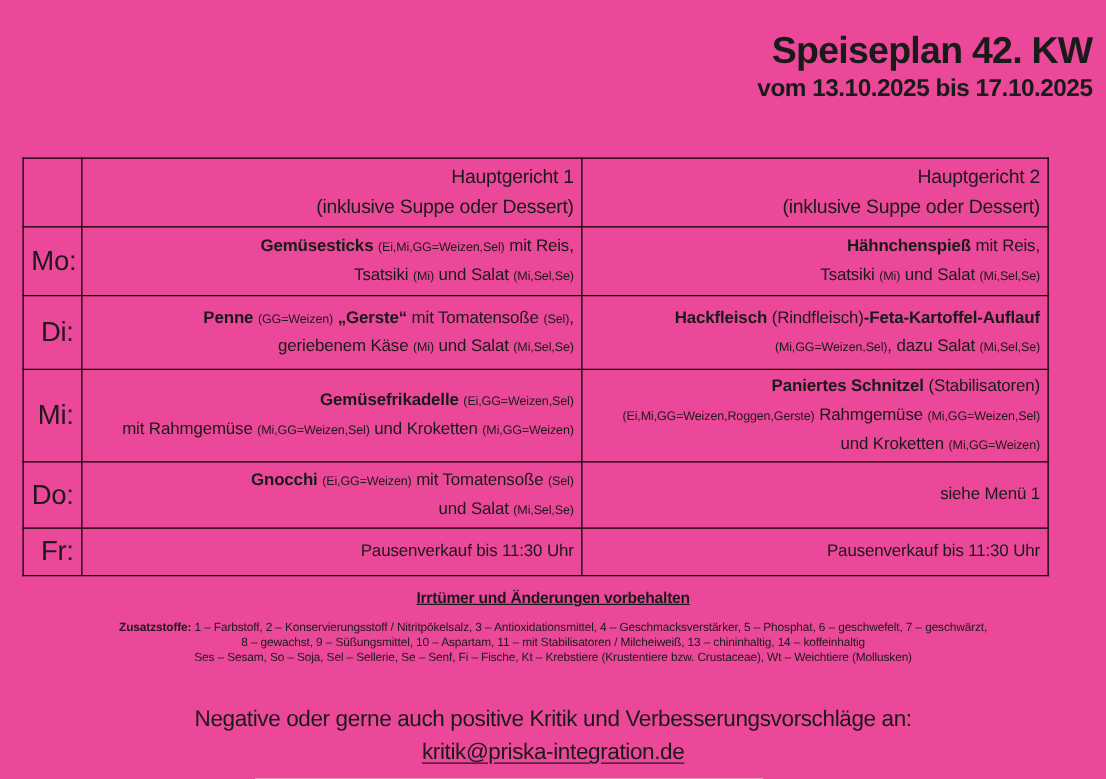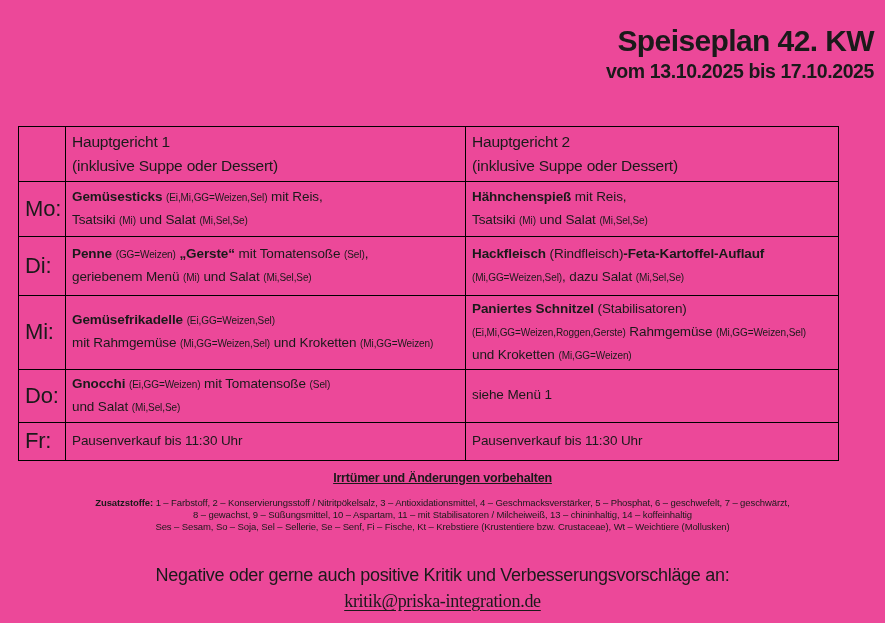--- a/index.html
+++ b/index.html
@@ -42,21 +42,21 @@
     position: absolute;
     left: 18px;
     top: 126px;
     width: 820px;
     border-collapse: collapse;
     table-layout: fixed;
   }
   table.mealplan td {
     border: 1.5px solid #000000;
     vertical-align: middle;
-    text-align: left;
+    text-align: right;
     padding: 2px 6px;
   }
   .col-day   { width: 47px; }
   .col-menu1 { width: 400px; }
   .col-menu2 { width: 373px; }
 
   .row-header { height: 55px; }
   .row-mo { height: 55px; }
   .row-di { height: 59px; }
   .row-mi { height: 71px; }
@@ -111,21 +111,20 @@
     width: 100%;
     text-align: center;
     font-size: 18px;
     line-height: 26px;
     letter-spacing: -0.3px;
   }
   .contact a {
     color: #1a1a1a;
     text-decoration: underline;
     text-underline-offset: 3px;
-    font-family: Liberation Serif, serif;
   }
 </style>
 </head>
 <body>
 
 <div class="page">
 
   <div class="title-block">
     <div class="title">Speiseplan 42. KW</div>
     <div class="subtitle">vom 13.10.2025 bis 17.10.2025</div>
@@ -157,21 +156,21 @@
           </td>
         <td class="menu-cell">
             <div><span class="seg-bold">Hähnchenspieß</span><span> mit Reis,</span></div>
             <div><span>Tsatsiki </span><span class="seg-small">(Mi)</span><span> und Salat </span><span class="seg-small">(Mi,Sel,Se)</span></div>
           </td>
       </tr>
       <tr class="row-di">
         <td class="day-cell">Di:</td>
         <td class="menu-cell">
             <div><span class="seg-bold">Penne</span><span> </span><span class="seg-small">(GG=Weizen)</span><span> </span><span class="seg-bold">„Gerste“</span><span> mit Tomatensoße </span><span class="seg-small">(Sel)</span><span>,</span></div>
-            <div><span>geriebenem Menü </span><span class="seg-small">(Mi)</span><span> und Salat </span><span class="seg-small">(Mi,Sel,Se)</span></div>
+            <div><span>geriebenem Käse </span><span class="seg-small">(Mi)</span><span> und Salat </span><span class="seg-small">(Mi,Sel,Se)</span></div>
           </td>
         <td class="menu-cell">
             <div><span class="seg-bold">Hackfleisch</span><span> (Rindfleisch)</span><span class="seg-bold">-Feta-Kartoffel-Auflauf</span></div>
             <div><span class="seg-small">(Mi,GG=Weizen,Sel)</span><span>, dazu Salat </span><span class="seg-small">(Mi,Sel,Se)</span></div>
           </td>
       </tr>
       <tr class="row-mi">
         <td class="day-cell">Mi:</td>
         <td class="menu-cell">
             <div><span class="seg-bold">Gemüsefrikadelle</span><span> </span><span class="seg-small">(Ei,GG=Weizen,Sel)</span></div>

